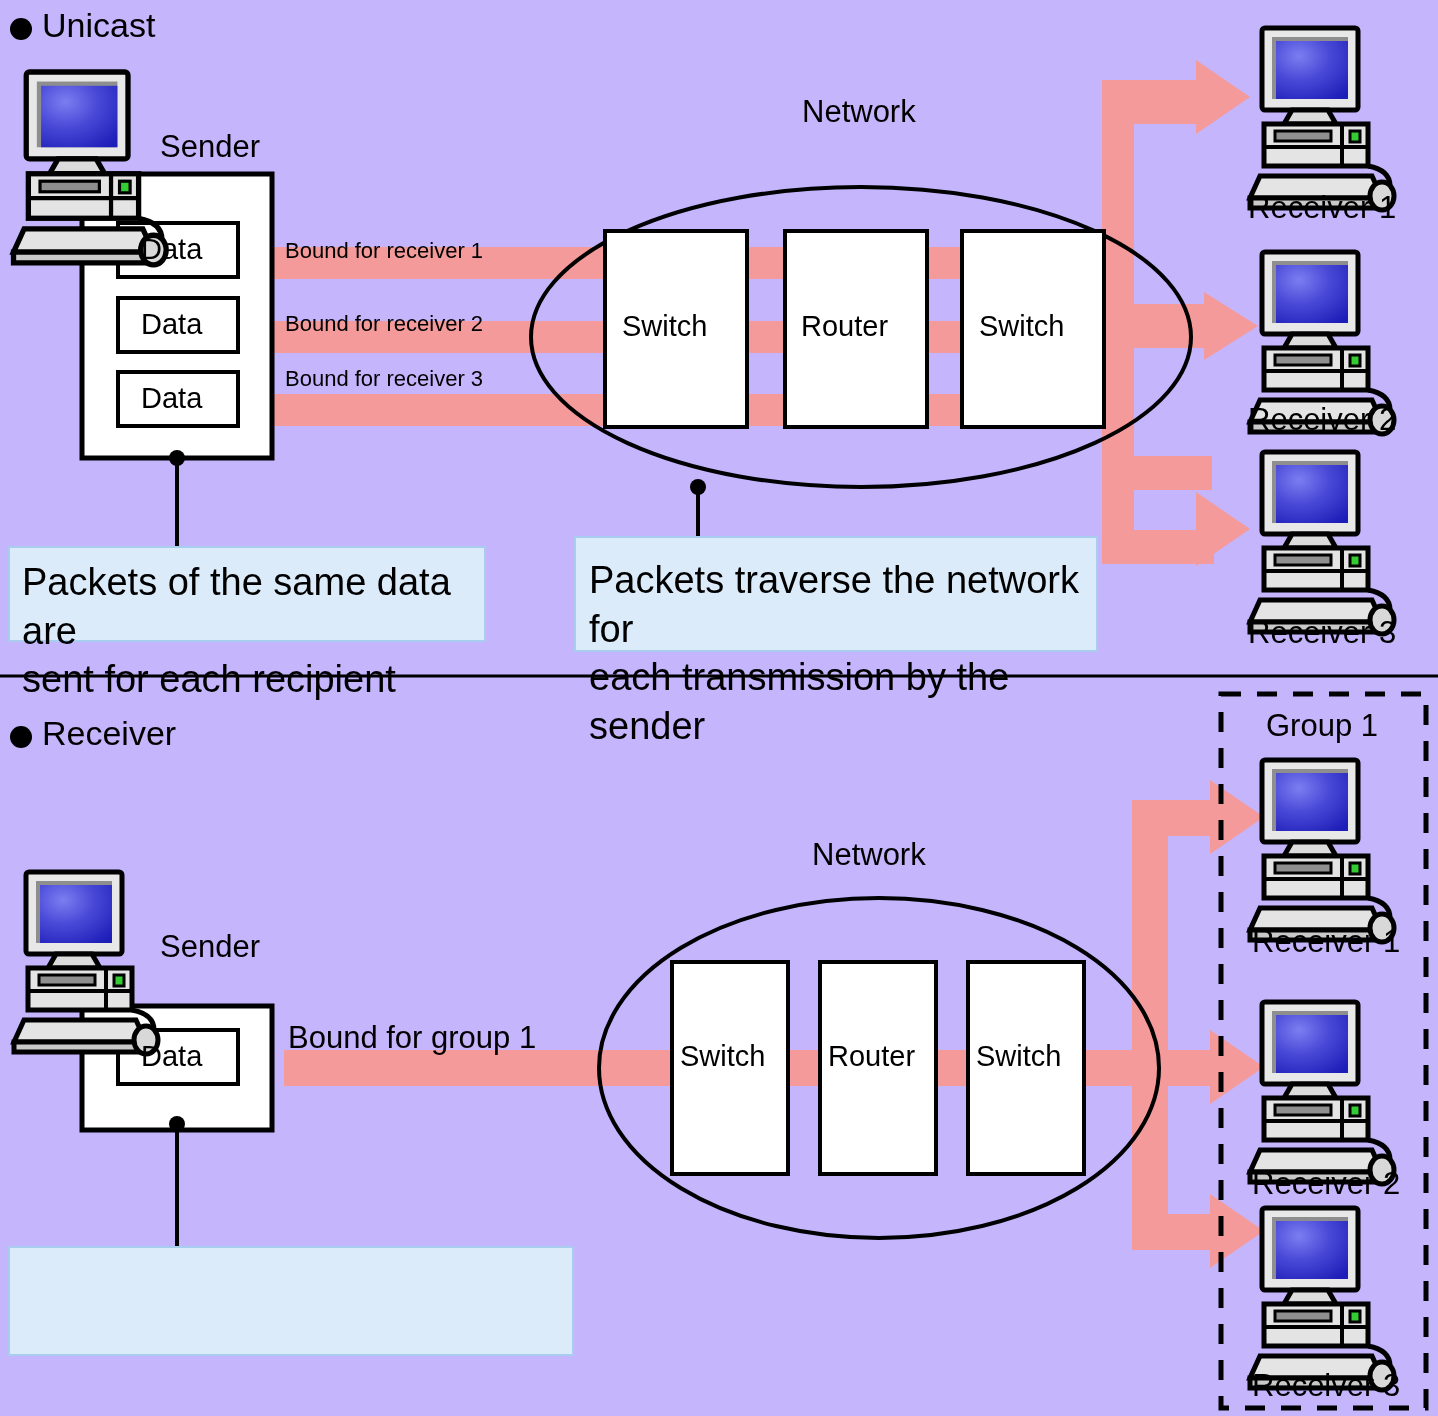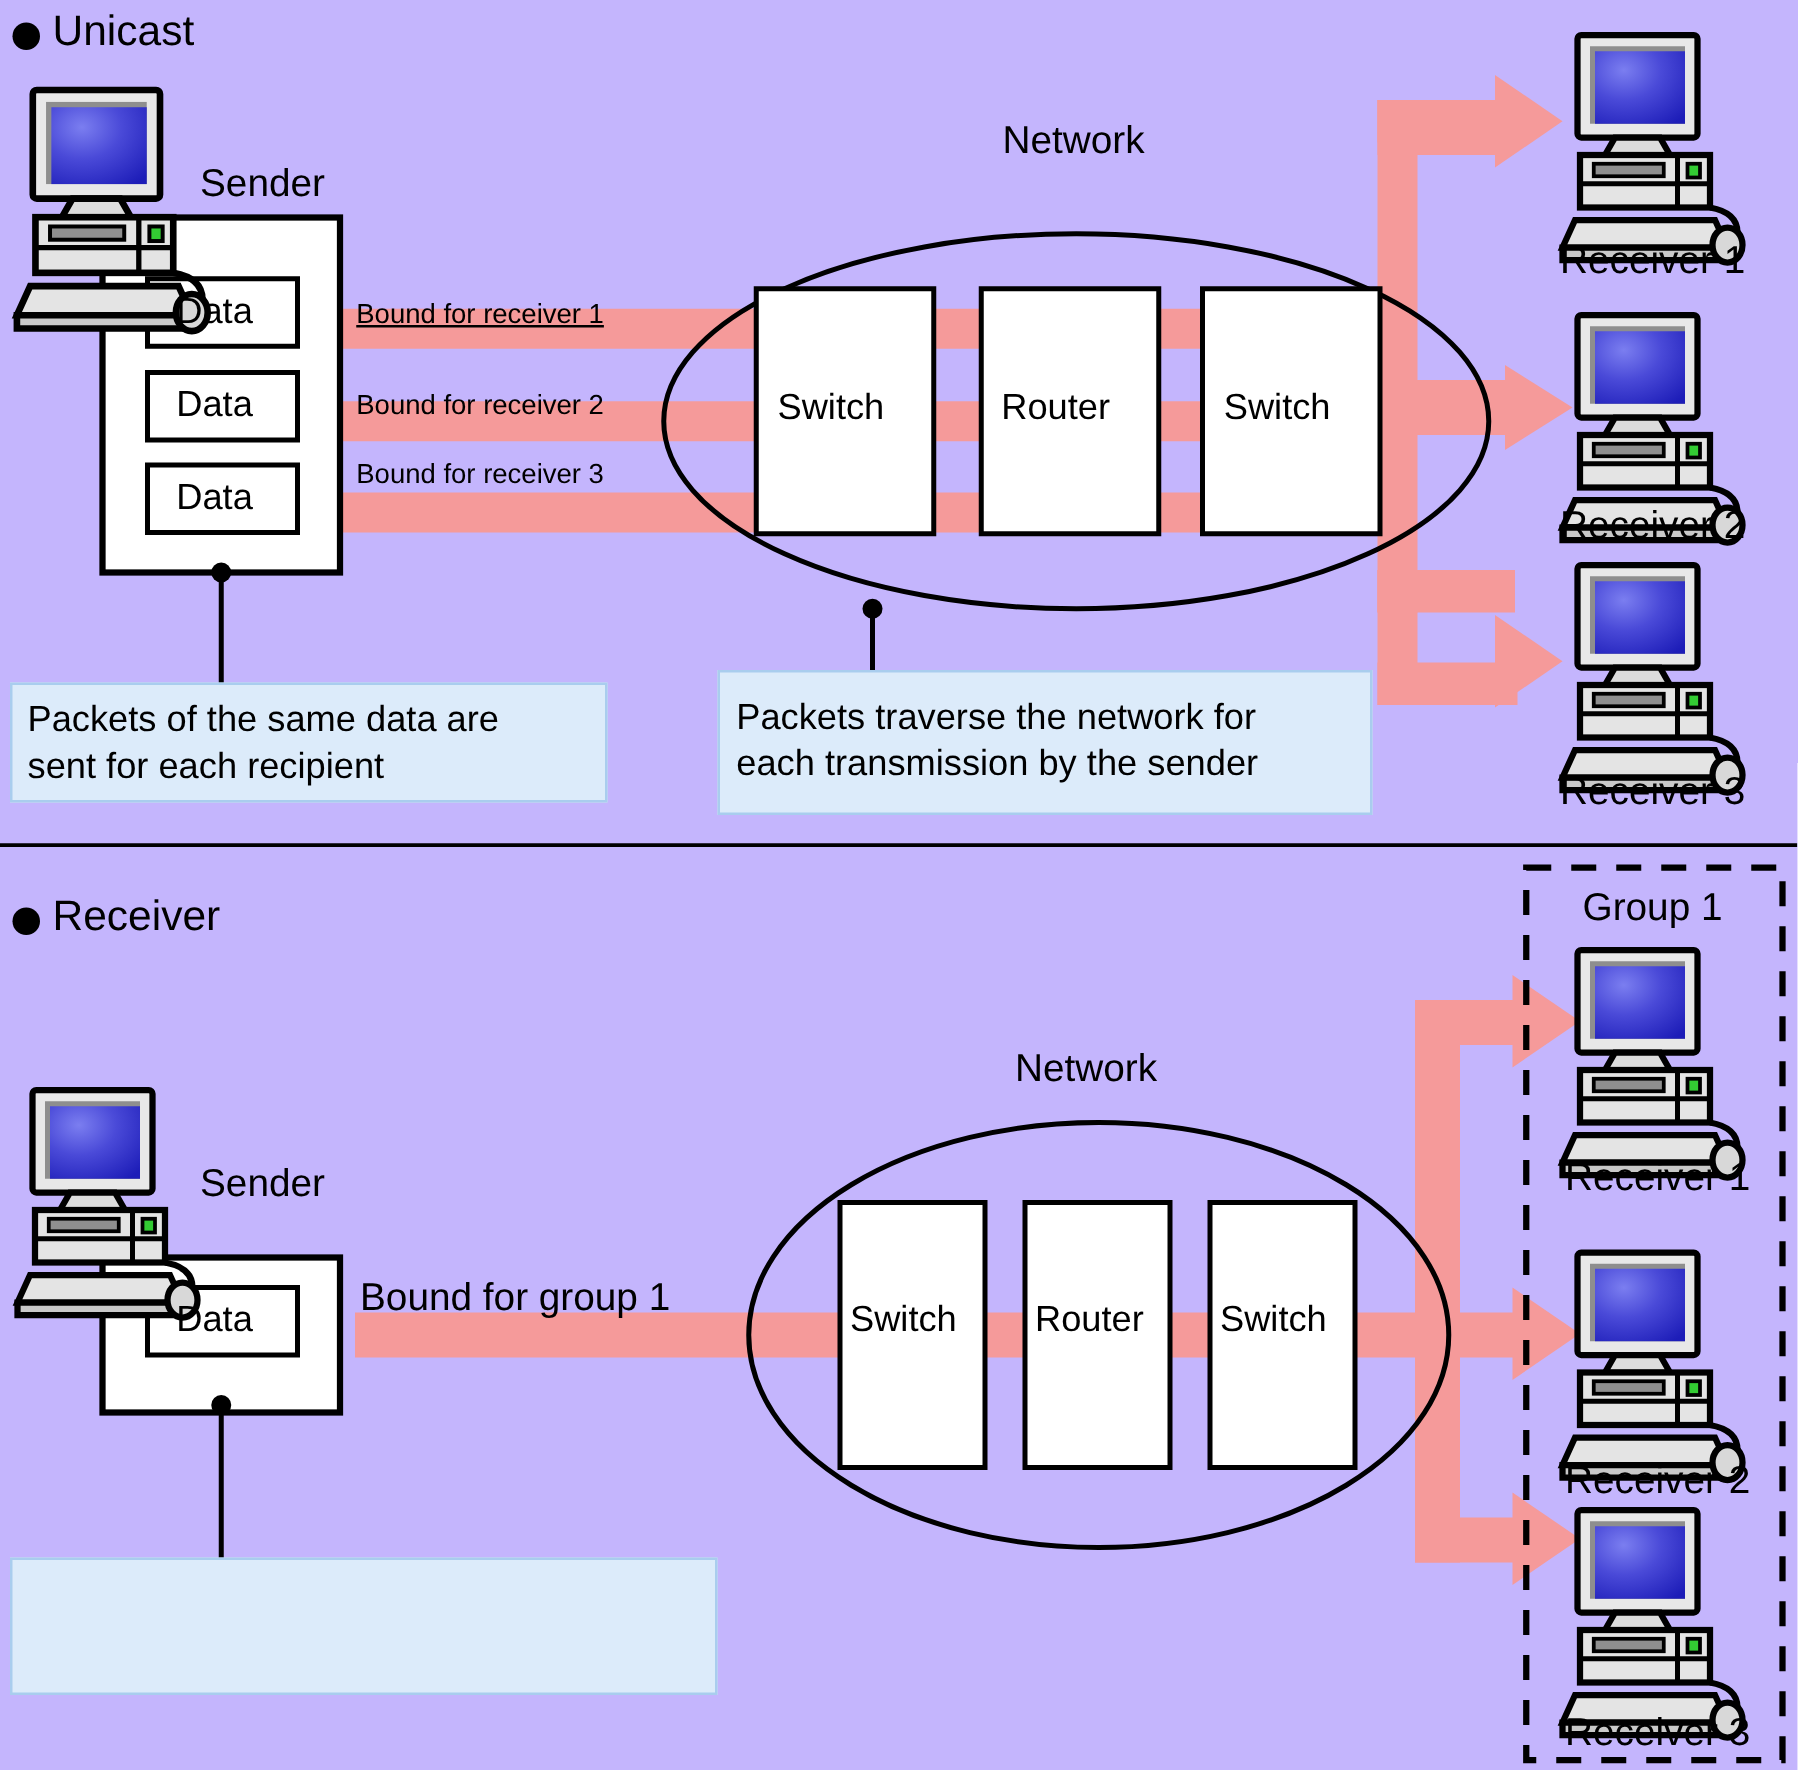--- a/index.html
+++ b/index.html
@@ -22,21 +22,21 @@
   .lbl-sm{font-size:22px;}
   .boxlbl{font-size:29px;}
   .callout{
     position:absolute;
     background:#dcebfa;
     border:2px solid #a9cdee;
     box-sizing:border-box;
   }
   .callout-txt{
     position:absolute;
-    font-size:29px;
+    font-size:38px;
     line-height:1.28;
     white-space:pre-line;
   }
 </style>
 </head>
 <body>
 
 <div id="stage">
 
   <svg id="svgroot" viewBox="0 0 1438 1416">
@@ -179,21 +179,21 @@
 
   <span class="bullet" style="left:10px;top:18px;width:22px;height:22px;"></span>
   <div class="htext sec-title" style="left:42px;top:6px;">Unicast</div>
 
   <div class="htext lbl" style="left:160px;top:129px;">Sender</div>
 
   <div class="htext boxlbl" style="left:141px;top:233px;">Data</div>
   <div class="htext boxlbl" style="left:141px;top:308px;">Data</div>
   <div class="htext boxlbl" style="left:141px;top:382px;">Data</div>
 
-  <div class="htext lbl-sm" style="left:285px;top:238px;text-decoration:underline;">Bound for receiver 1</div>
+  <div class="htext lbl-sm" style="left:285px;top:238px;">Bound for receiver 1</div>
   <div class="htext lbl-sm" style="left:285px;top:311px;">Bound for receiver 2</div>
   <div class="htext lbl-sm" style="left:285px;top:366px;">Bound for receiver 3</div>
 
   <div class="htext lbl" style="left:802px;top:94px;">Network</div>
 
   <div class="htext boxlbl" style="left:622px;top:310px;">Switch</div>
   <div class="htext boxlbl" style="left:801px;top:310px;">Router</div>
   <div class="htext boxlbl" style="left:979px;top:310px;">Switch</div>
 
   <div class="htext lbl" style="left:1248px;top:190px;">Receiver 1</div>

